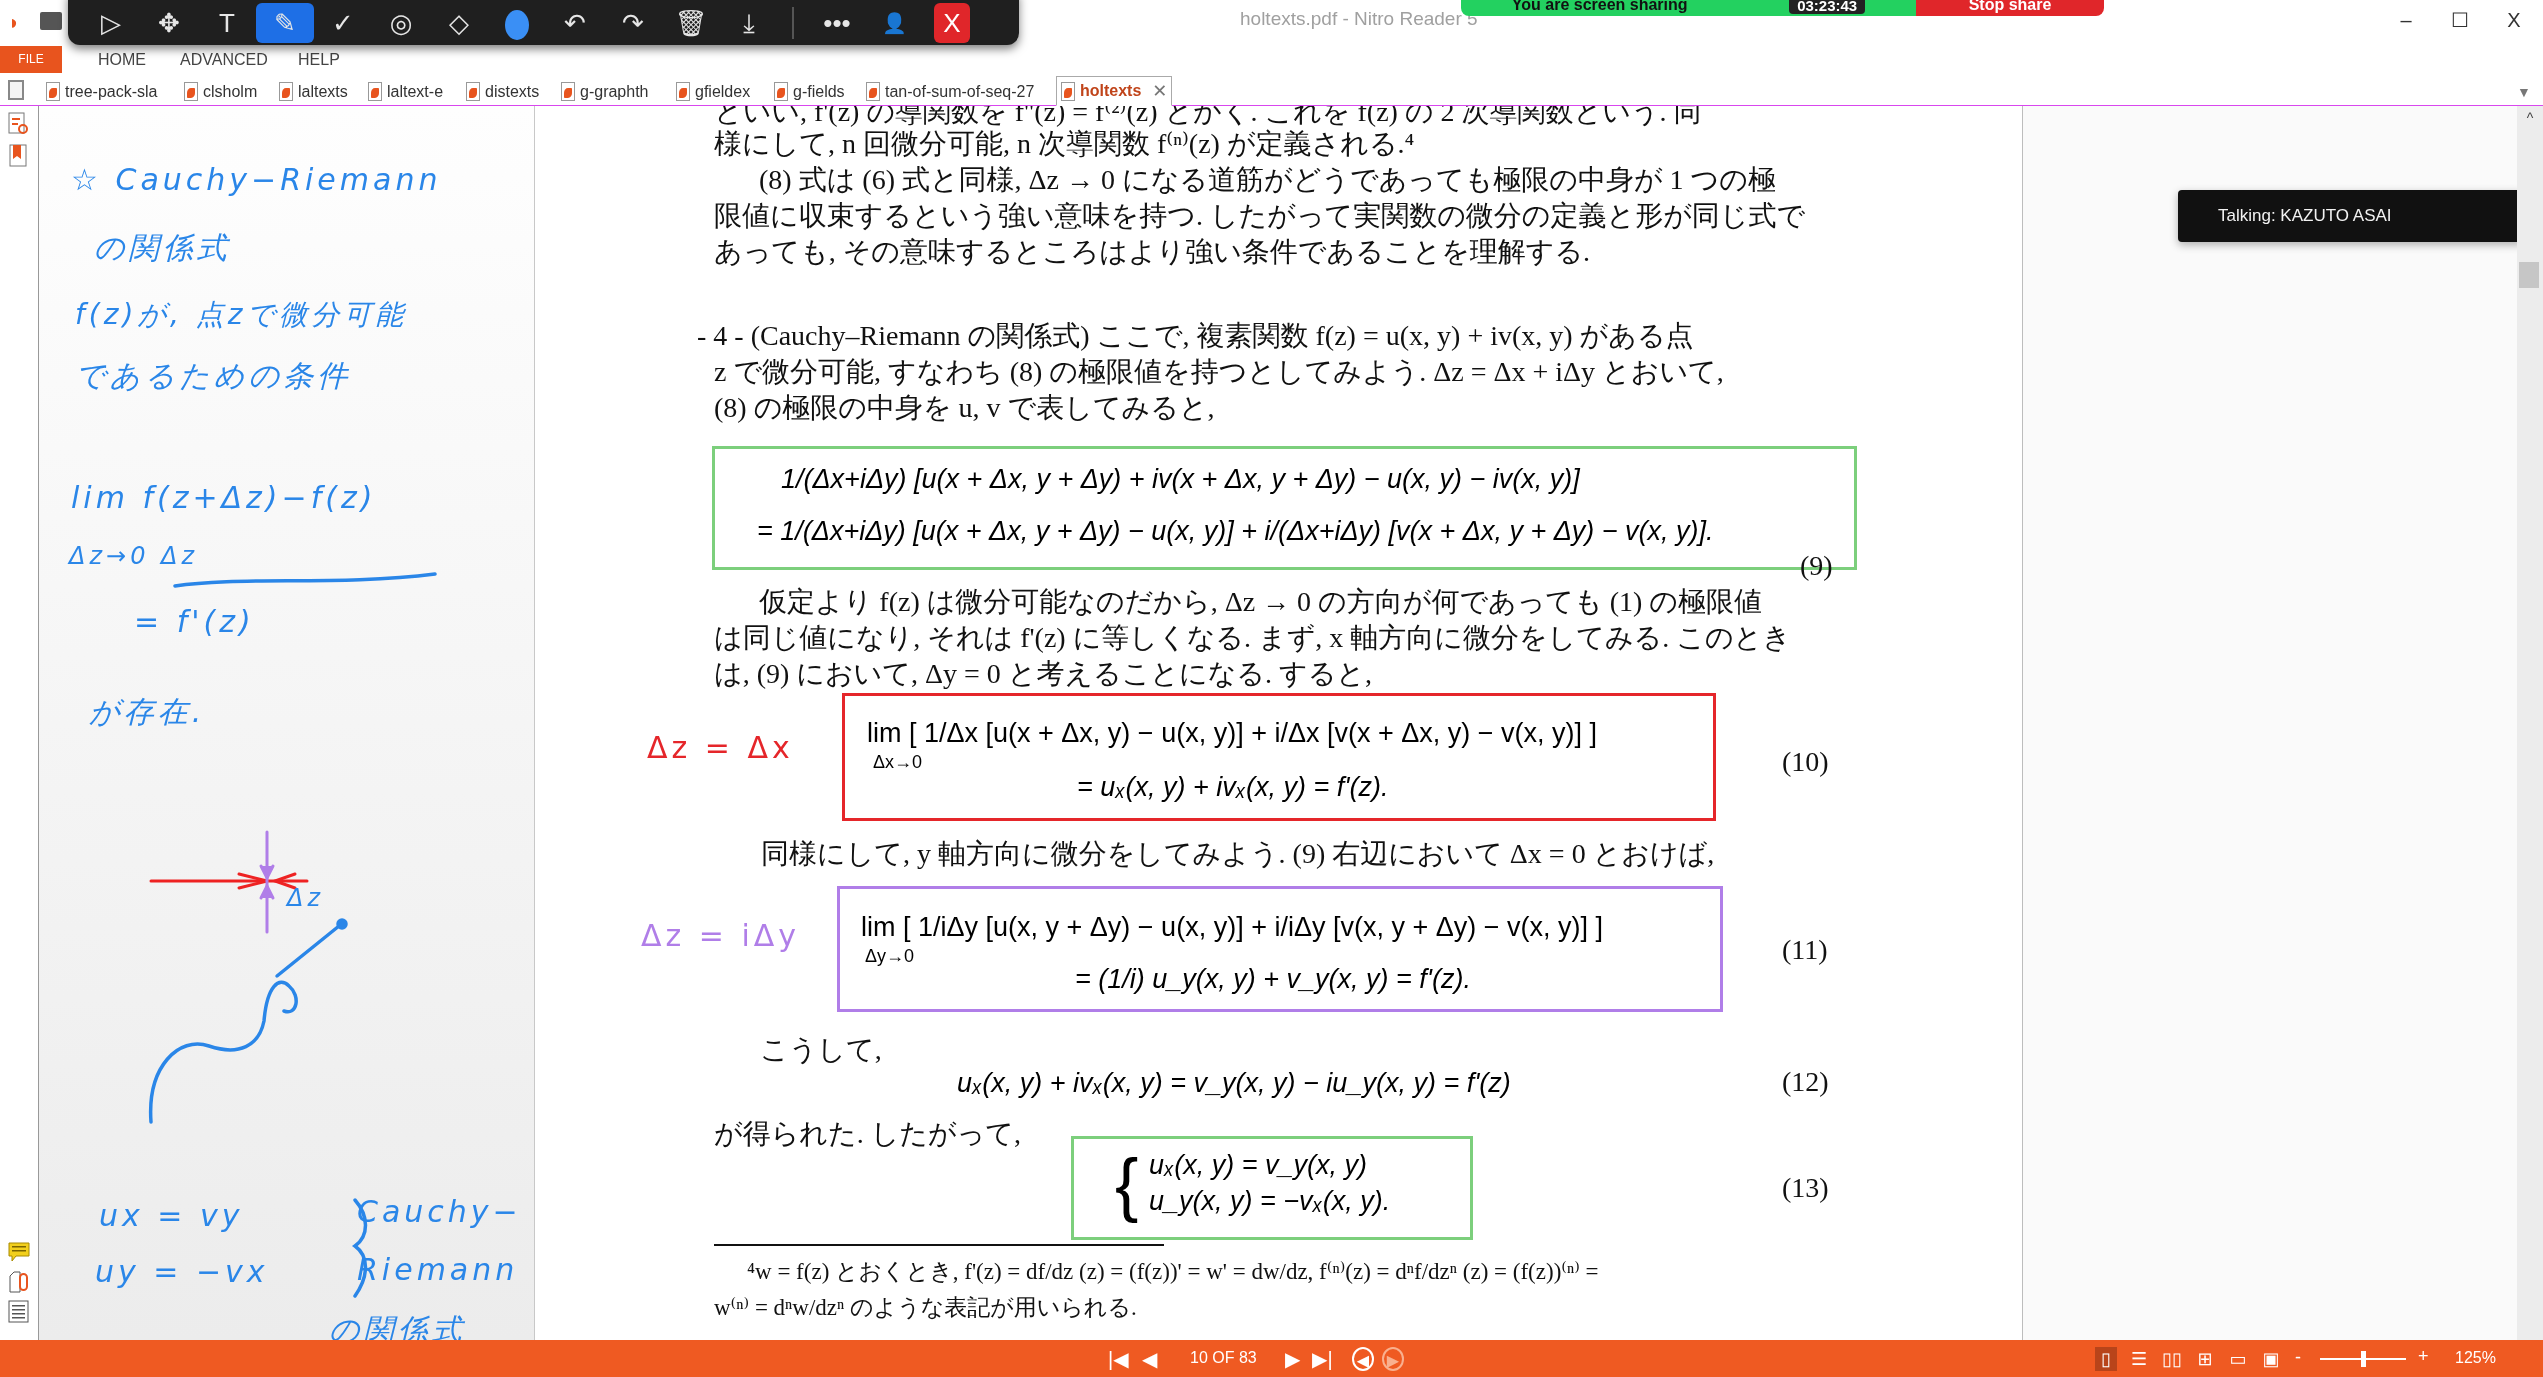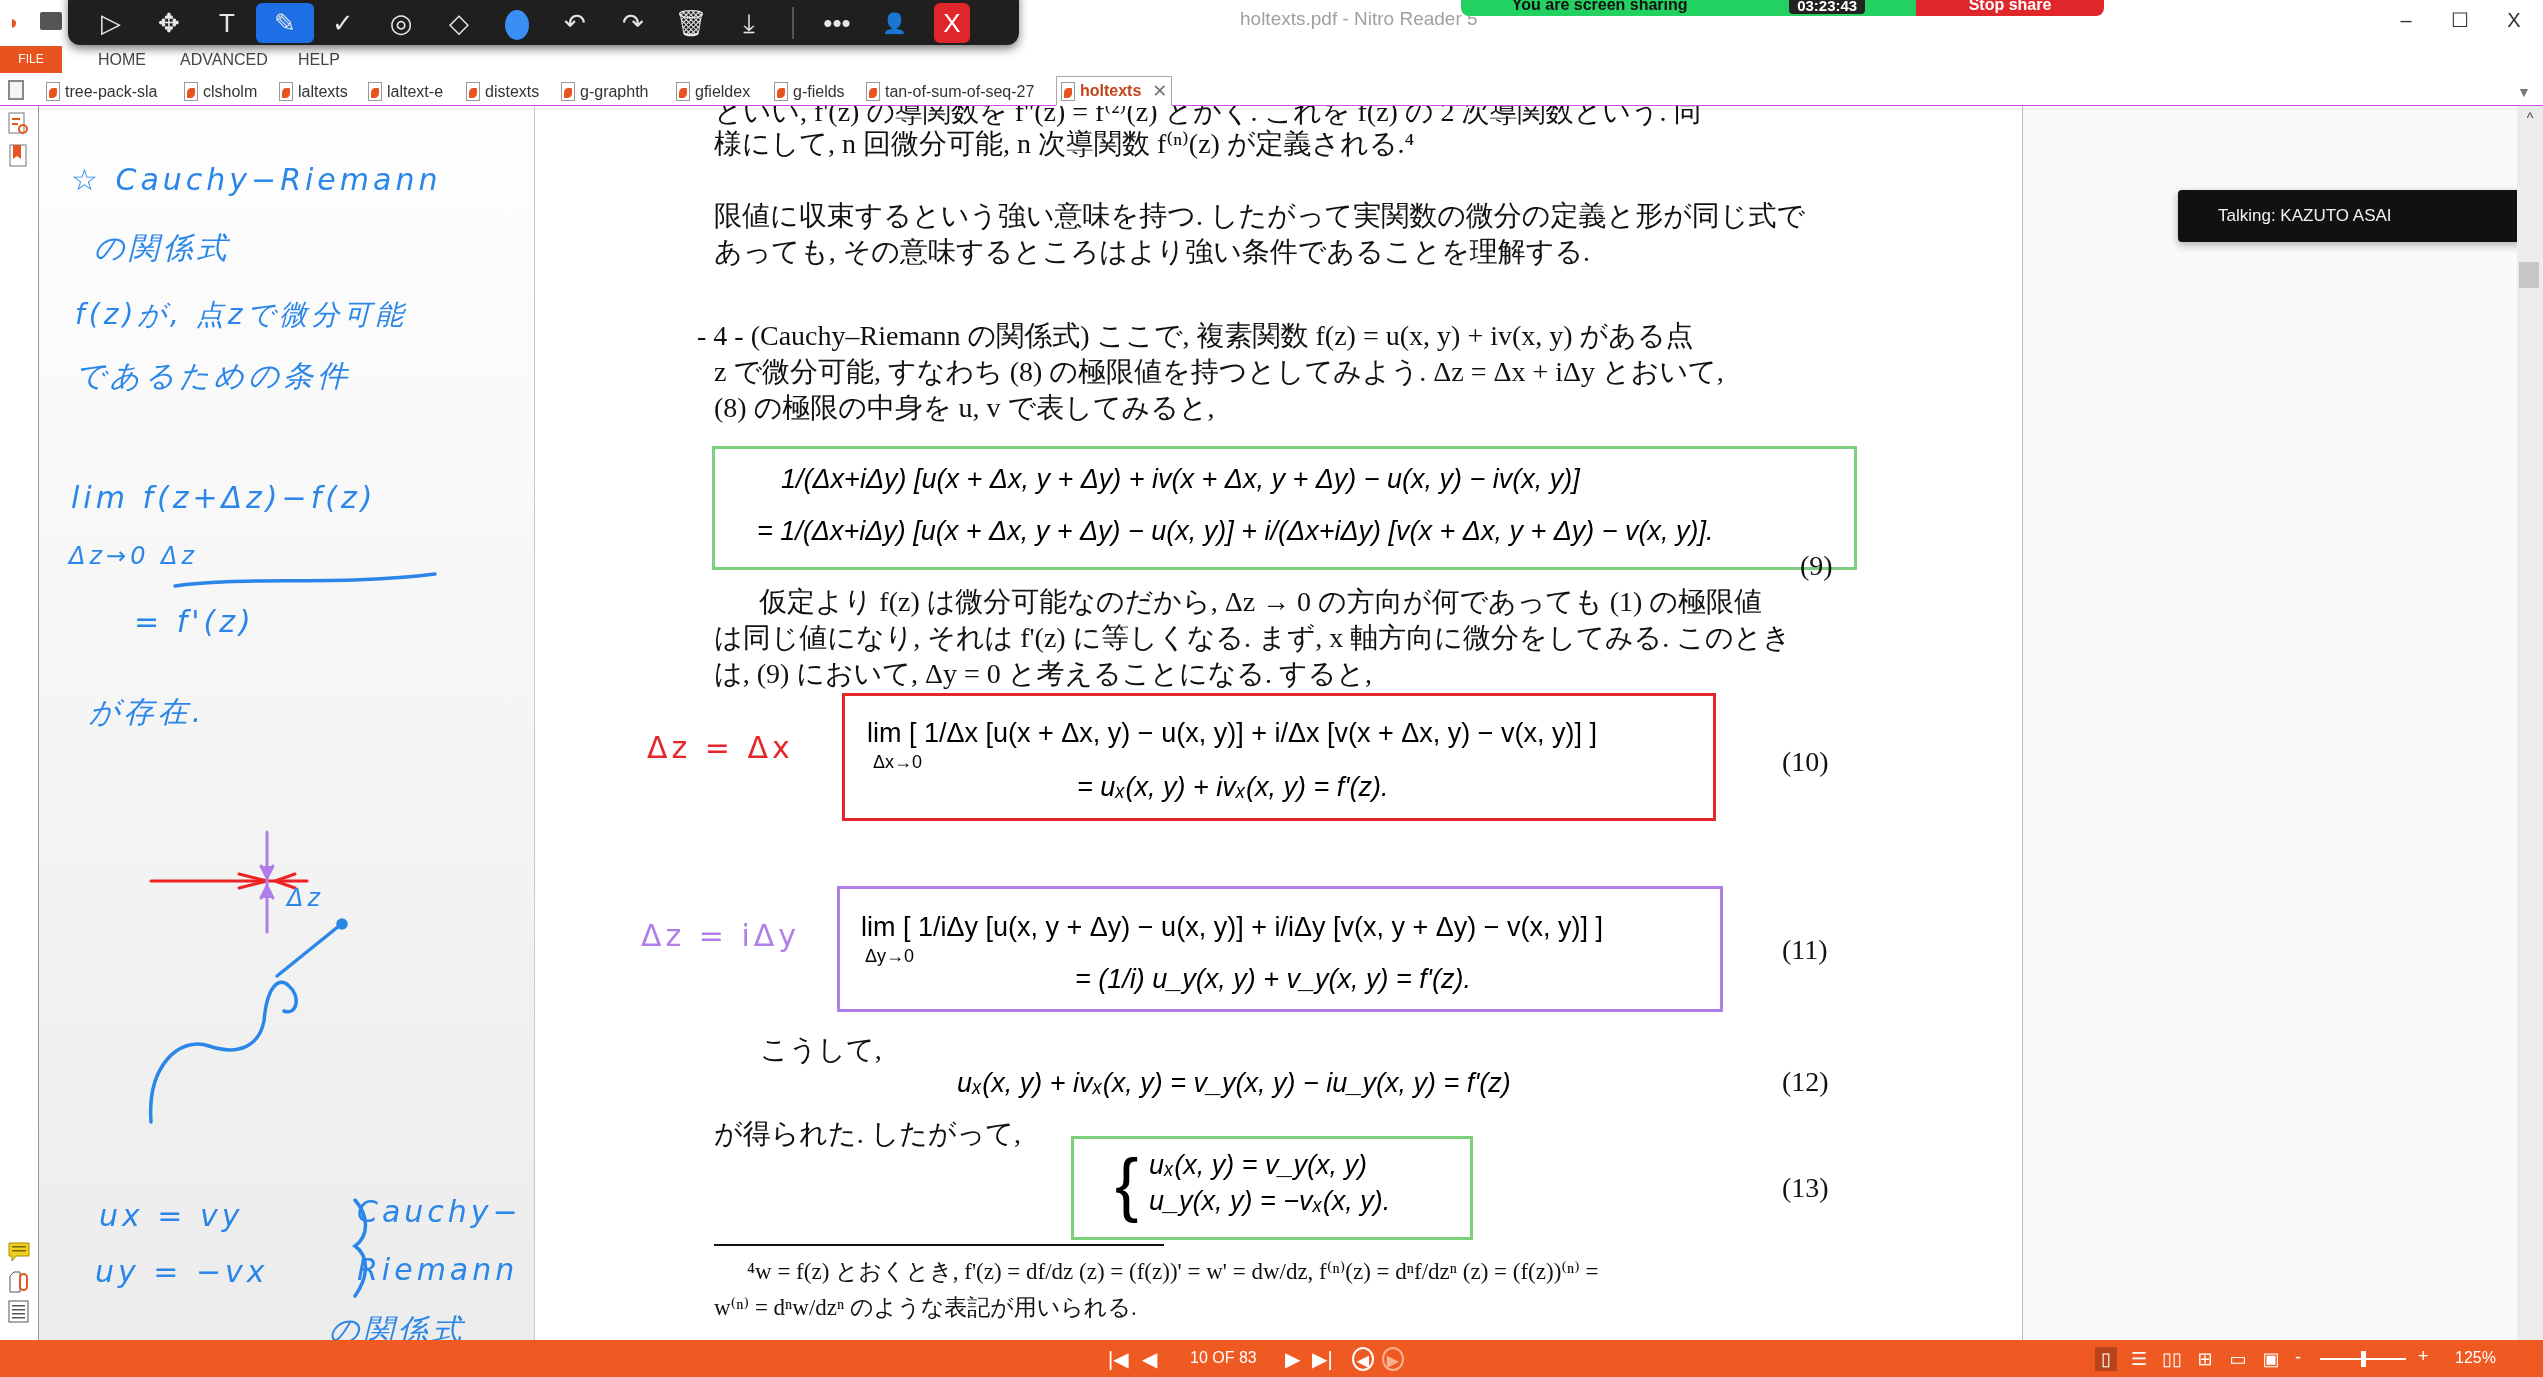--- a/index.html
+++ b/index.html
@@ -206,20 +206,21 @@
   <div class="hand" style="left:60px;top:1092px;color:#2a86e8">ux = vy</div>
   <div class="hand" style="left:56px;top:1148px;color:#2a86e8">uy = −vx</div>
   <div class="hand" style="left:318px;top:1088px;color:#2a86e8">Cauchy−</div>
   <div class="hand" style="left:318px;top:1146px;color:#2a86e8">Riemann</div>
   <div class="hand" style="left:290px;top:1204px;color:#2a86e8">の関係式</div>
 </div>
 
 <div id="doc-area" class="abs">
   <div class="doc-text" style="left:179px;top:-12px">といい, f'(z) の導関数を f''(z) = f⁽²⁾(z) とかく. これを f(z) の 2 次導関数という. 同</div>
   <div class="doc-text" style="left:179px;top:20px">様にして, n 回微分可能, n 次導関数 f⁽ⁿ⁾(z) が定義される.⁴</div>
+  <div class="doc-text" style="left:224px;top:56px">(8) 式は (6) 式と同様, Δz → 0 になる道筋がどうであっても極限の中身が 1 つの極</div>
   <div class="doc-text" style="left:179px;top:92px">限値に収束するという強い意味を持つ. したがって実関数の微分の定義と形が同じ式で</div>
   <div class="doc-text" style="left:179px;top:128px">あっても, その意味するところはより強い条件であることを理解する.</div>
 
   <div class="doc-text" style="left:162px;top:212px">- 4 - (Cauchy–Riemann の関係式) ここで, 複素関数 f(z) = u(x, y) + iv(x, y) がある点</div>
   <div class="doc-text" style="left:179px;top:248px">z で微分可能, すなわち (8) の極限値を持つとしてみよう. Δz = Δx + iΔy とおいて,</div>
   <div class="doc-text" style="left:179px;top:284px">(8) の極限の中身を u, v で表してみると,</div>
 
   <div class="box" style="left:177px;top:340px;width:1145px;height:124px;border-color:#7ccf7c"></div>
   <div class="eq" style="left:246px;top:358px">1/(Δx+iΔy) [u(x + Δx, y + Δy) + iv(x + Δx, y + Δy) − u(x, y) − iv(x, y)]</div>
   <div class="eq" style="left:222px;top:410px">= 1/(Δx+iΔy) [u(x + Δx, y + Δy) − u(x, y)] + i/(Δx+iΔy) [v(x + Δx, y + Δy) − v(x, y)].</div>
@@ -229,20 +230,21 @@
   <div class="doc-text" style="left:179px;top:514px">は同じ値になり, それは f'(z) に等しくなる. まず, x 軸方向に微分をしてみる. このとき</div>
   <div class="doc-text" style="left:179px;top:550px">は, (9) において, Δy = 0 と考えることになる. すると,</div>
 
   <div class="hand" style="left:112px;top:624px;color:#e5262a;font-style:normal">Δz = Δx</div>
   <div class="box" style="left:307px;top:587px;width:874px;height:128px;border-color:#e5262a"></div>
   <div class="eq" style="left:332px;top:612px;font-style:normal">lim  [ 1/Δx [u(x + Δx, y) − u(x, y)] + i/Δx [v(x + Δx, y) − v(x, y)] ]</div>
   <div class="eq" style="left:338px;top:646px;font-size:18px;font-style:normal">Δx→0</div>
   <div class="eq" style="left:542px;top:666px">= uₓ(x, y) + ivₓ(x, y) = f'(z).</div>
   <div class="eqnum" style="left:1247px;top:640px">(10)</div>
 
+  <div class="doc-text" style="left:226px;top:730px">同様にして, y 軸方向に微分をしてみよう. (9) 右辺において Δx = 0 とおけば,</div>
 
   <div class="hand" style="left:106px;top:812px;color:#b07ee8;font-style:normal">Δz = iΔy</div>
   <div class="box" style="left:302px;top:780px;width:886px;height:126px;border-color:#b07ee8"></div>
   <div class="eq" style="left:326px;top:806px;font-style:normal">lim  [ 1/iΔy [u(x, y + Δy) − u(x, y)] + i/iΔy [v(x, y + Δy) − v(x, y)] ]</div>
   <div class="eq" style="left:330px;top:840px;font-size:18px;font-style:normal">Δy→0</div>
   <div class="eq" style="left:540px;top:858px">= (1/i) u_y(x, y) + v_y(x, y) = f'(z).</div>
   <div class="eqnum" style="left:1247px;top:828px">(11)</div>
 
   <div class="doc-text" style="left:225px;top:926px">こうして,</div>
   <div class="eq" style="left:422px;top:962px">uₓ(x, y) + ivₓ(x, y) = v_y(x, y) − iu_y(x, y) = f'(z)</div>

